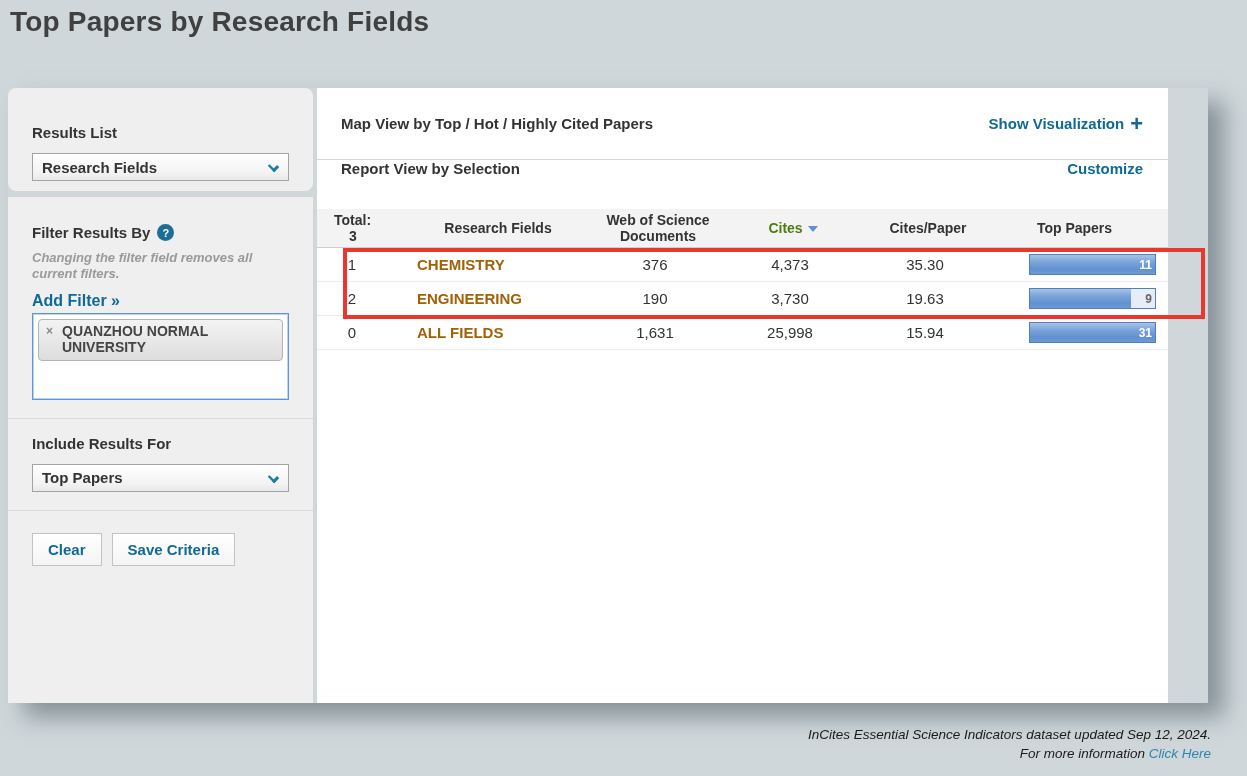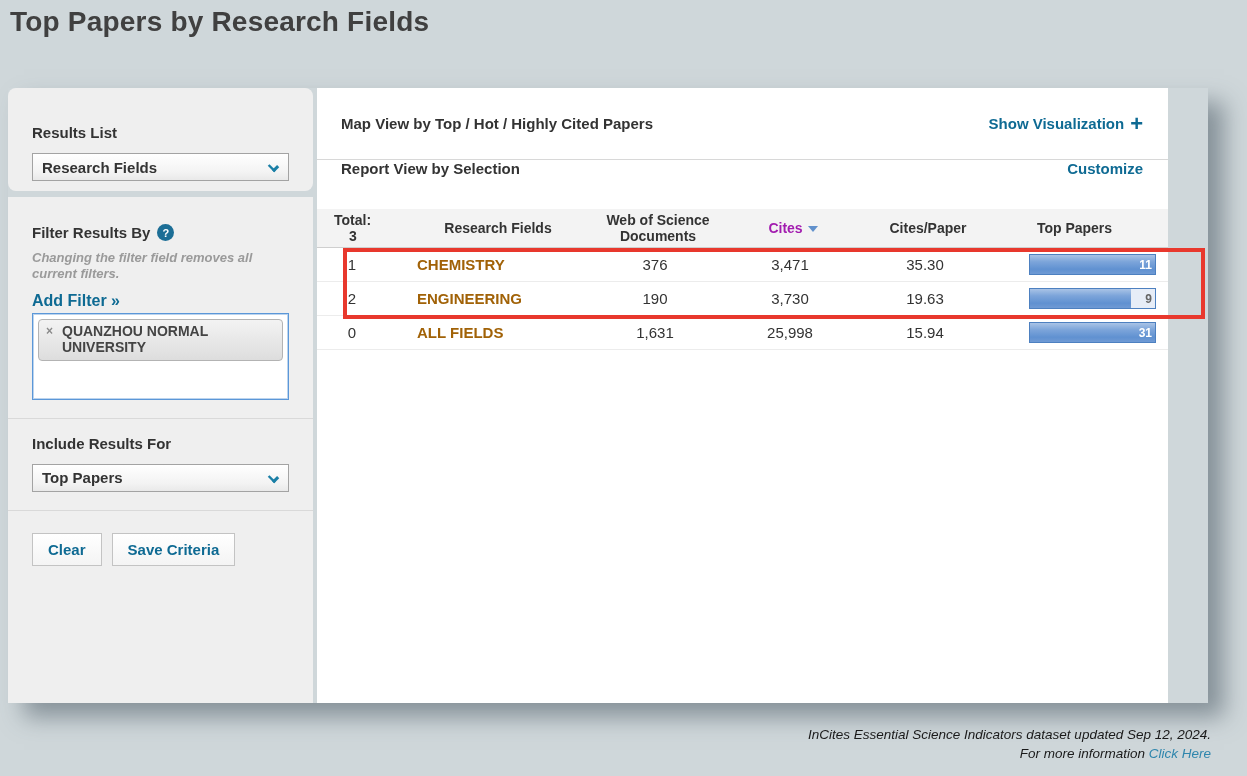--- a/index.html
+++ b/index.html
@@ -100,21 +100,21 @@
   
   .thead {
     background:#f3f3f3; height:39px; border-bottom:1px solid #cfcfcf;
     display:grid; grid-template-columns:70px 190px 130px 140px 130px 1fr;
     padding:0 12px 0 16px; align-items:center;
     font-size:14px; font-weight:bold; color:#333;
   }
   .th { text-align:center; line-height:1.15; }
   .th-total { text-align:left; padding-left:1px; }
   .th-total .tc { text-align:center; width:38px; }
-  .th-cites { color:#a21caf; cursor:pointer; display:flex; align-items:center; justify-content:center; gap:5px; }
+  .th-cites { color:#4d7c0f; cursor:pointer; display:flex; align-items:center; justify-content:center; gap:5px; }
   .sort-tri {
     width:0; height:0; border-left:5px solid transparent; border-right:5px solid transparent;
     border-top:6px solid #6191cc; display:inline-block; margin-top:2px;
   }
   .trow {
     height:34px; border-bottom:1px solid #ececec;
     display:grid; grid-template-columns:70px 190px 130px 140px 130px 1fr;
     padding:0 12px 0 16px; align-items:center; font-size:15px; color:#333;
   }
   .td.c1 { text-align:center; width:38px; }
@@ -225,21 +225,21 @@
       </div>
       <div class="th">Cites/Paper</div>
       <div class="th">Top Papers</div>
     </div>
 
     <div>
         <div class="trow">
           <div class="td c1">1</div>
           <div class="td c2"><a class="field-link">CHEMISTRY</a></div>
           <div class="td num">376</div>
-          <div class="td num">3,471</div>
+          <div class="td num">4,373</div>
           <div class="td num">35.30</div>
           <div class="td c6">
             <div class="bar">
               <div class="bar-fill" style="width: 100%;"></div>
               <span class="bar-num">11</span>
             </div>
           </div>
         </div>
         <div class="trow">
           <div class="td c1">2</div>

